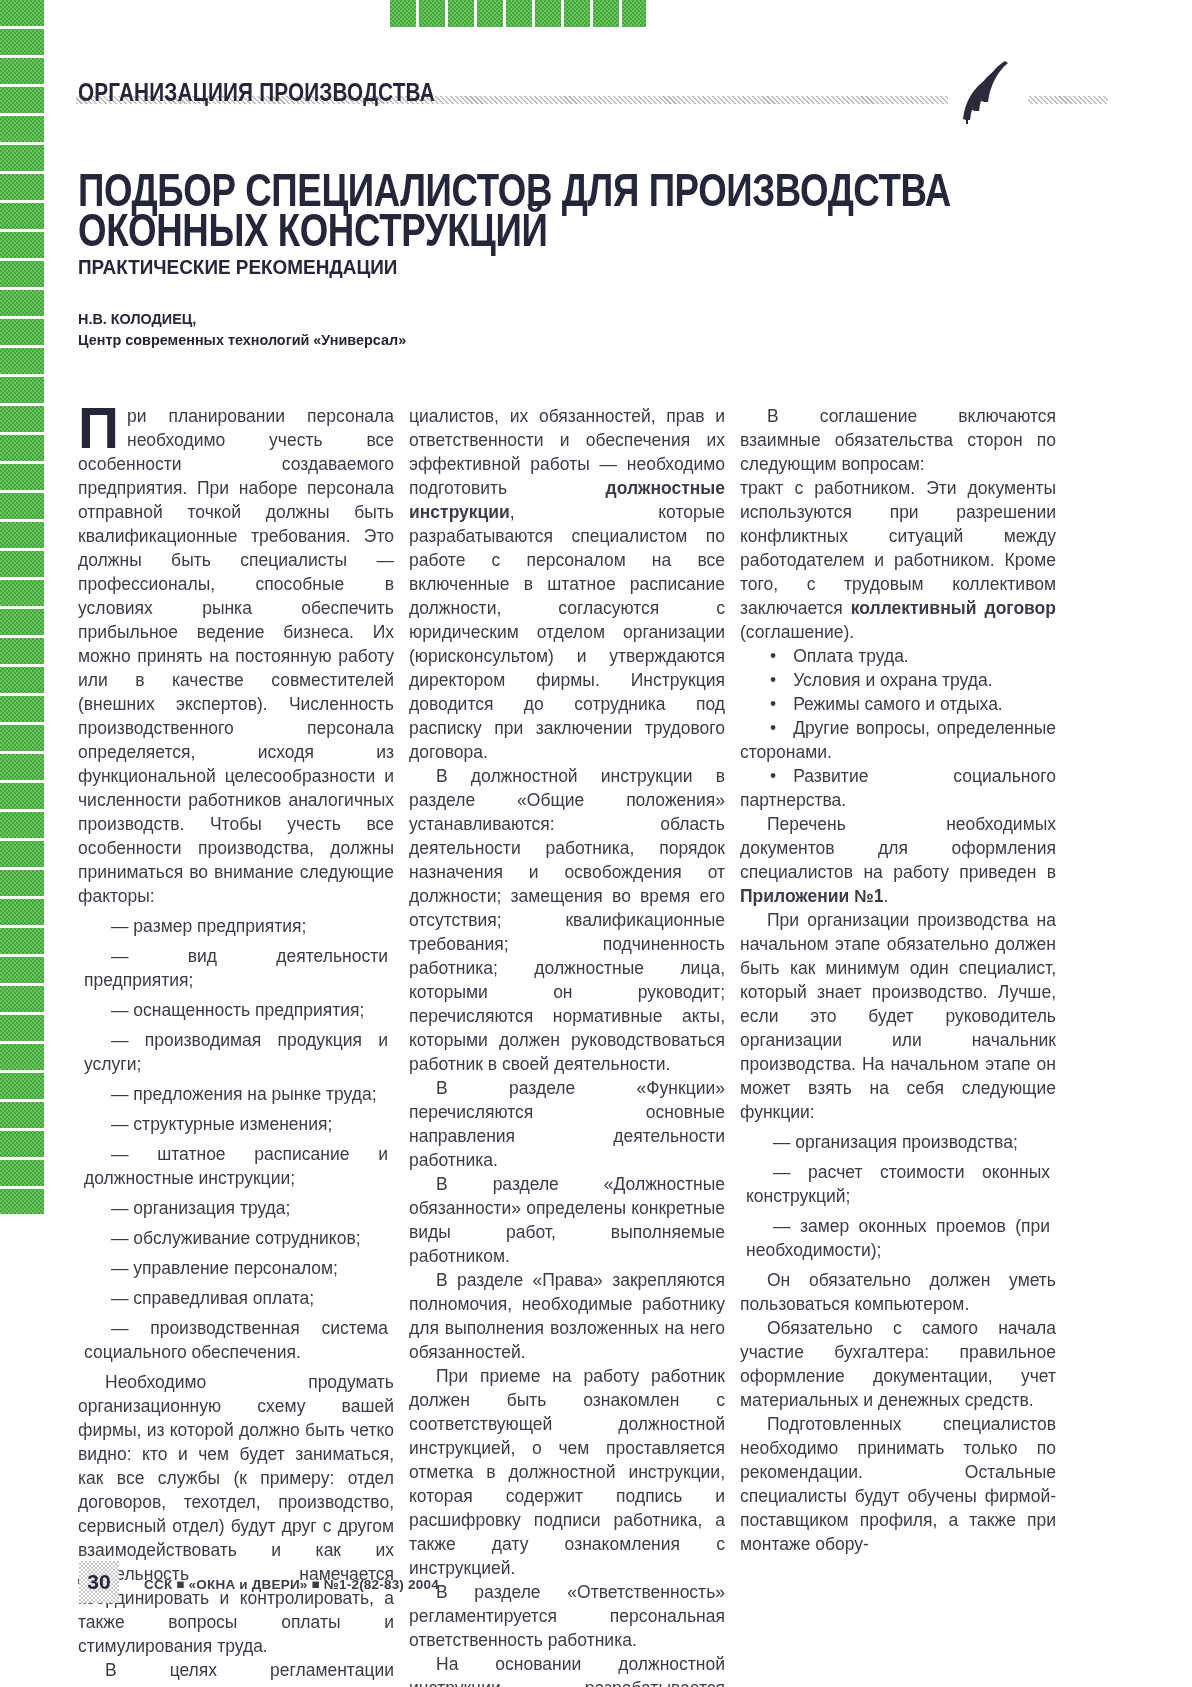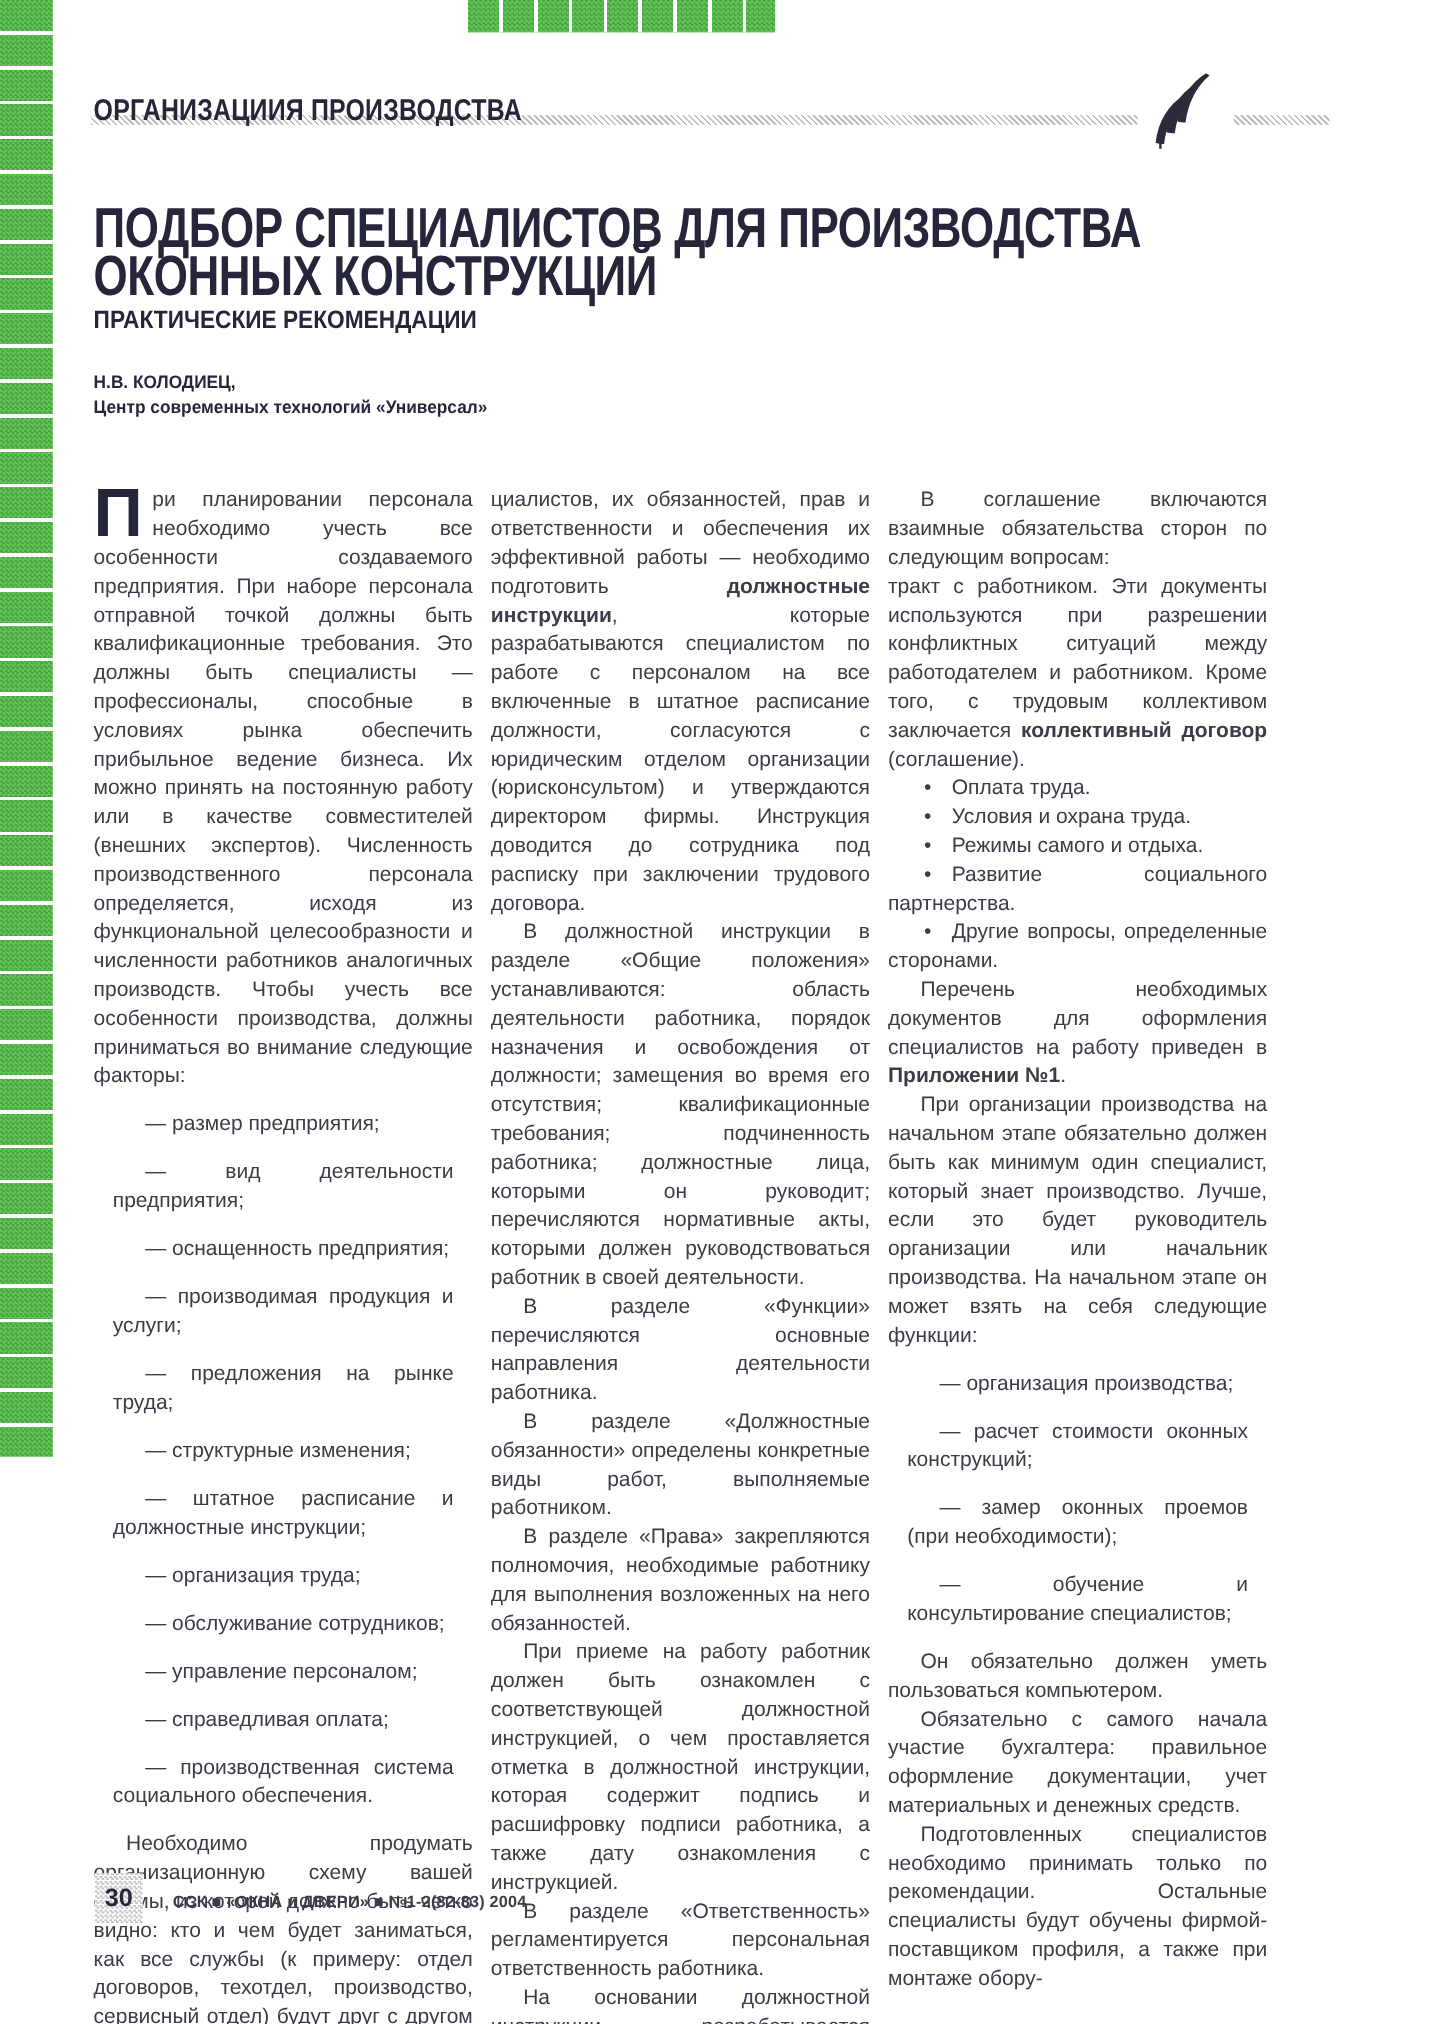--- a/index.html
+++ b/index.html
@@ -51,21 +51,21 @@
     position:absolute; left:78px; top:308px; color:#26263a; font-size:15px;
     font-weight:700; line-height:21px; transform:scaleX(0.96); transform-origin:left;
   }
   .columns {
     position:absolute; left:78px; top:404px; width:978px; display:flex; gap:15px;
     font-size:17.5px; line-height:24px; text-align:justify;
   }
   .col { flex:1 1 0; min-width:0; }
   .bp { margin:0; }
   .ind { text-indent:27px; }
-  .dash { text-indent:27px; margin:16px; }
+  .dash { text-indent:27px; margin:6px; }
   .bullet { text-indent:30px; margin:0; }
   .bullet::before { content:"\2022"; padding-right:17px; }
   .dropcap {
     float:left; font-size:57px; line-height:45px; font-weight:700; color:#26263a;
     margin:2px 8px 0 0;
   }
   .b { font-weight:700; }
   .footer-num {
     position:absolute; left:79px; top:1561px; width:40px; height:42px;
     background-image:repeating-conic-gradient(#c7c7c7 0% 25%, #ffffff 25% 50%);
@@ -142,28 +142,27 @@
       <p class="bp ind">В разделе «Ответственность» регламентируется персональная ответственность работника.</p>
       <p class="bp ind">На основании должностной инструкции разрабатывается трудовой кон-</p>
     </div>
 
     <div class="col">
       <p class="bp ind">В соглашение включаются взаимные обязательства сторон по следующим вопросам:</p>
       <p class="bp"><span>тракт с работником. Эти документы используются при разрешении конфликтных ситуаций между работодателем и работником. Кроме того, с трудовым коллективом заключается </span><span class="b">коллективный договор</span><span> (соглашение).</span></p>
       <p class="bullet">Оплата труда.</p>
       <p class="bullet">Условия и охрана труда.</p>
       <p class="bullet">Режимы самого и отдыха.</p>
+      <p class="bullet">Другие вопросы, определенные сторонами.</p>
       <p class="bullet">Развитие социального партнерства.</p>
-      <p class="bullet">Другие вопросы, определенные сторонами.</p>
       <p class="bp ind"><span>Перечень необходимых документов для оформления специалистов на работу приведен в </span><span class="b">Приложении №1</span><span>.</span></p>
       <p class="bp ind">При организации производства на начальном этапе обязательно должен быть как минимум один специалист, который знает производство. Лучше, если это будет руководитель организации или начальник производства. На начальном этапе он может взять на себя следующие функции:</p>
       <p class="dash">— организация производства;</p>
       <p class="dash">— расчет стоимости оконных конструкций;</p>
       <p class="dash">— замер оконных проемов (при необходимости);</p>
-      <p class="dash">— обучение и консультирование специалистов;</p>
       <p class="bp ind">Он обязательно должен уметь пользоваться компьютером.</p>
       <p class="bp ind">Обязательно с самого начала участие бухгалтера: правильное оформление документации, учет материальных и денежных средств.</p>
       <p class="bp ind">Подготовленных специалистов необходимо принимать только по рекомендации. Остальные специалисты будут обучены фирмой-поставщиком профиля, а также при монтаже обору-</p>
     </div>
 
   </div>
 
   <div class="footer-num">30</div>
   <div class="footer-line">ССК ■ «ОКНА и ДВЕРИ» ■ №1-2(82-83) 2004</div>
 

